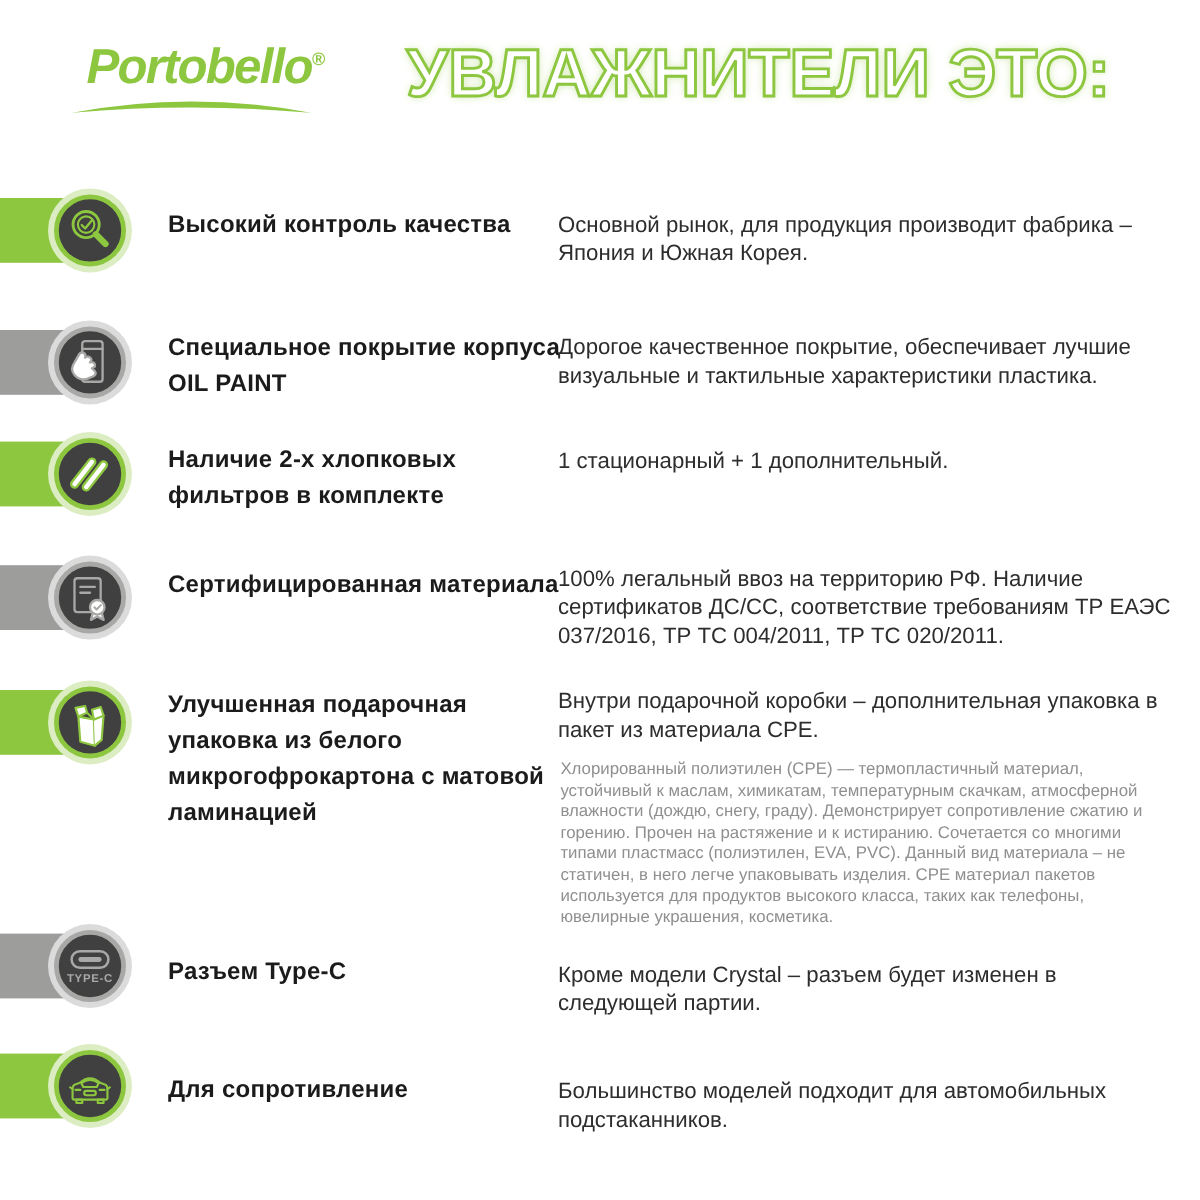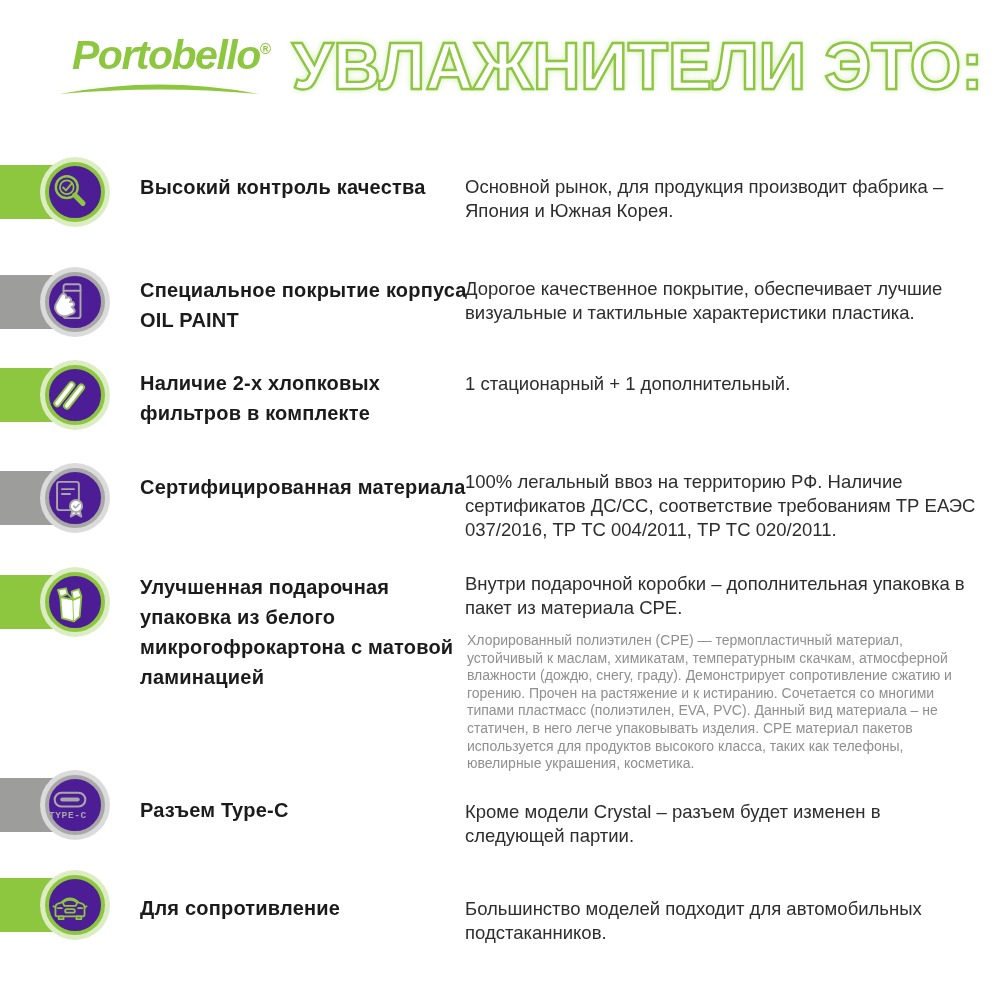--- a/index.html
+++ b/index.html
@@ -5,32 +5,32 @@
   html,body{margin:0;padding:0;}
   body{font-family:"Liberation Sans","DejaVu Sans",sans-serif;background:#ffffff;}
   .page{position:relative;width:1000px;height:1000px;background:#ffffff;overflow:hidden;}
 
   
   .logo{position:absolute;left:72px;top:32px;width:200px;}
   .logo-text{font-style:italic;font-weight:bold;font-size:41px;letter-spacing:-1.5px;color:var(--green);white-space:nowrap;}
   .logo-reg{font-size:15px;font-weight:bold;vertical-align:super;letter-spacing:0;}
   .swoosh{position:absolute;left:-15px;top:50px;width:205px;height:14px;}
   .title{position:absolute;left:292px;top:28px;width:680px;text-align:center;
-         font-size:66px;font-weight:800;letter-spacing:0px;white-space:nowrap;
+         font-size:56px;font-weight:800;letter-spacing:0px;white-space:nowrap;
          color:#ffffff;-webkit-text-stroke:2.4px var(--green);
          text-shadow:0 0 5px var(--green-light),0 0 9px var(--green-light);}
 
   
   .row{position:absolute;left:0;width:1000px;height:0;}
   .tab{position:absolute;left:0;top:3px;width:57px;height:54px;}
   .green .tab{background:var(--green);}
   .gray  .tab{background:var(--gray);}
   .circle{position:absolute;left:45px;top:0;width:52px;height:52px;border-radius:50%;
-          background:#4c1d95;border:4px solid;display:flex;flex-direction:column;
-          justify-content:center;font-family:Liberation Mono, monospace;}
+          background:#404040;border:4px solid;display:flex;flex-direction:column;
+          align-items:center;justify-content:center;}
   .green .circle{border-color:var(--green);box-shadow:0 0 0 5px var(--green-light);color:var(--green);}
   .gray  .circle{border-color:var(--gray-border);box-shadow:0 0 0 5px var(--gray-light);color:var(--gray-border);}
   .circle svg{display:block;}
   .typec-label{font-size:9.5px;font-weight:bold;letter-spacing:0.6px;color:currentColor;margin-top:-1px;}
 
   .heading{position:absolute;left:140px;width:338px;margin:0;
            font-size:20px;line-height:30px;font-weight:700;color:#1b1b1b;letter-spacing:0.2px;}
   .desc{position:absolute;left:465px;width:512px;margin:0;
         font-size:18.5px;line-height:24px;color:#2d2d2d;}
   .note{position:absolute;left:465px;width:514px;margin:2px;

